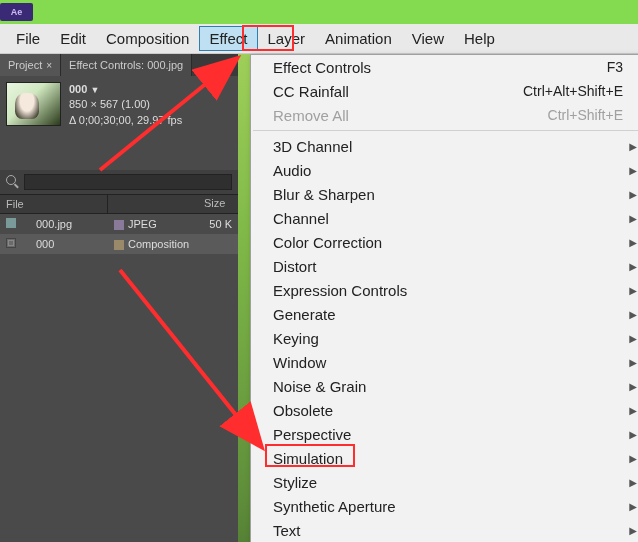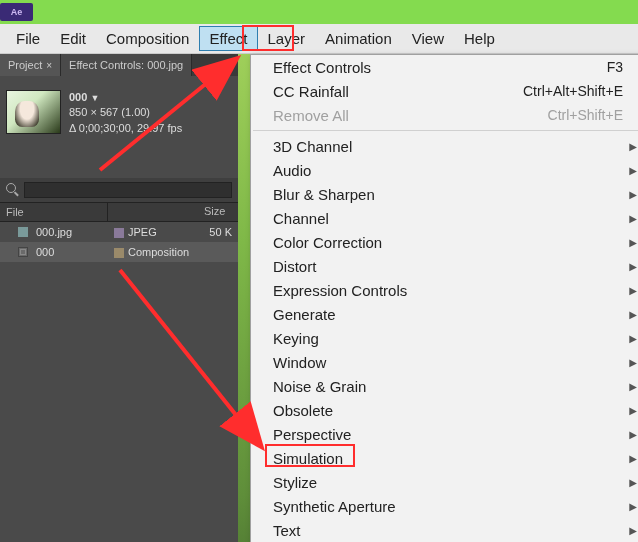--- a/index.html
+++ b/index.html
@@ -15,21 +15,21 @@
   .menubar .mitem.active { background: #bfe0f2; border: 1px solid #2e7eaf; padding: 3px 9px; }
   .menu-highlight { position: absolute; border: 2px solid #ff2d2d; pointer-events: none; }
 
   .workspace { display: flex; height: calc(542px - 24px - 30px); }
   .left { width: 238px; background: #4a4a4a; display: flex; flex-direction: column; }
   .tabs { display: flex; background: #3a3a3a; height: 22px; font-size: 11px; }
   .tab { padding: 3px 8px; background: #4a4a4a; color: #ccc; border-right: 1px solid #2a2a2a; display: flex; align-items: center; }
   .tab.active { background: #555; }
   .tab .close { margin-left: 4px; font-size: 10px; }
 
-  .proj-info { display: flex; padding: 6px; gap: 8px; background: #4a4a4a; margin-top: 8px; }
+  .proj-info { display: flex; padding: 6px; gap: 8px; background: #4a4a4a; }
   .thumb { width: 55px; height: 44px; background: linear-gradient(135deg, #e8f5e0 0%, #d0e8c0 40%, #2a3a1a 100%); border: 1px solid #222; position: relative; }
   .thumb::after { content: ""; position: absolute; left: 8px; top: 10px; width: 24px; height: 26px; background: radial-gradient(ellipse at 50% 30%, #f5e8dc 40%, #2a2a1a 90%); border-radius: 40% 40% 30% 30%; }
   .proj-meta { font-size: 11px; color: #ddd; line-height: 1.4; }
   .proj-name { font-weight: bold; }
   .proj-name .tri { font-size: 9px; }
 
   .spacer { flex: 0 0 36px; }
   .search-row { display: flex; align-items: center; padding: 2px 6px; background: #3f3f3f; height: 24px; }
   .search-icon { width: 14px; height: 14px; position: relative; }
   .search-icon::before { content: ""; position: absolute; width: 8px; height: 8px; border: 1.5px solid #aaa; border-radius: 50%; }
@@ -37,21 +37,21 @@
   .search-field { flex: 1; background: #2f2f2f; border: 1px solid #222; height: 16px; margin-left: 4px; }
 
   .list-header { display: flex; background: #3a3a3a; height: 20px; font-size: 11px; color: #bbb; border-top: 1px solid #222; border-bottom: 1px solid #222; }
   .lh-name { flex: 1; padding: 2px 6px; border-right: 1px solid #222; display: flex; align-items: center; gap: 4px; }
   .lh-type { width: 90px; padding: 2px 6px; border-right: 1px solid #222; display: flex; align-items: center; gap: 16px; margin-top: 48px; }
   .lh-size { width: 40px; padding: 2px 6px; }
 
   .list-body { background: #4a4a4a; flex: 1; }
   .row { display: flex; height: 20px; font-size: 11px; align-items: center; color: #ddd; }
   .row.sel { background: #5a5a5a; }
-  .row .c-name { flex: 1; padding: 0 18px; display: flex; align-items: center; gap: 8px; }
+  .row .c-name { flex: 1; padding: 0 6px; display: flex; gap: 20px; }
   .row .c-type { width: 90px; padding: 0 6px; display: flex; align-items: flex-end; gap: 4px; }
   .row .c-size { width: 40px; padding: 0 6px; text-align: right; }
   .swatch { width: 10px; height: 10px; display: inline-block; }
   .sw-img { background: #7a9a9a; }
   .sw-jpeg { background: #8a7a9a; }
   .sw-comp { background: #9a8a6a; }
   .comp-icon { width: 10px; height: 10px; background: #6a6a6a; border: 1px solid #444; display: inline-block; position: relative; }
   .comp-icon::after { content: ""; position: absolute; inset: 1px; border: 1px solid #888; }
 
   .right { flex: 1; background: #6a8a4a; position: relative; }

